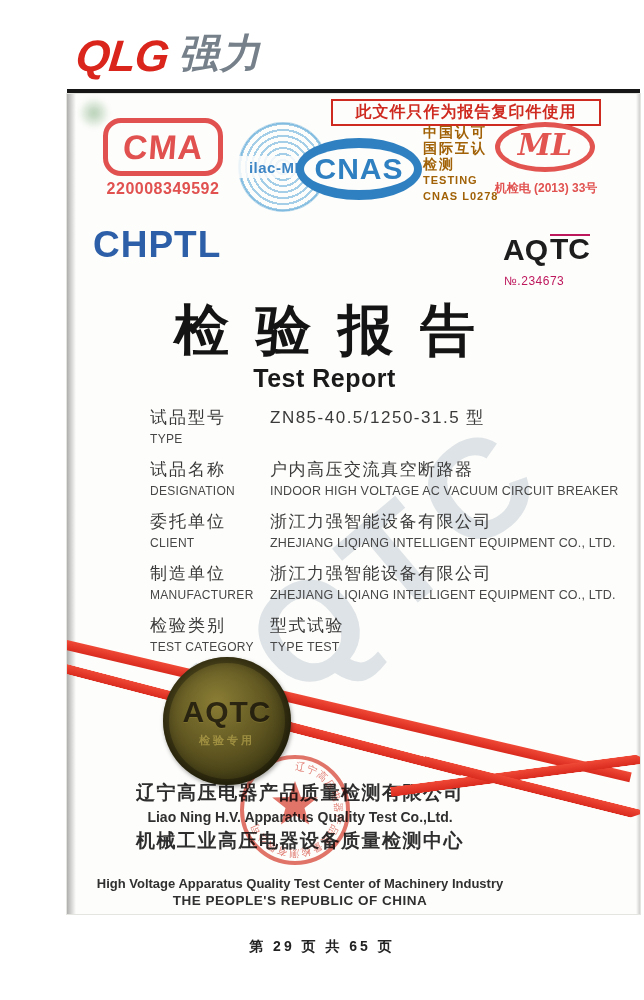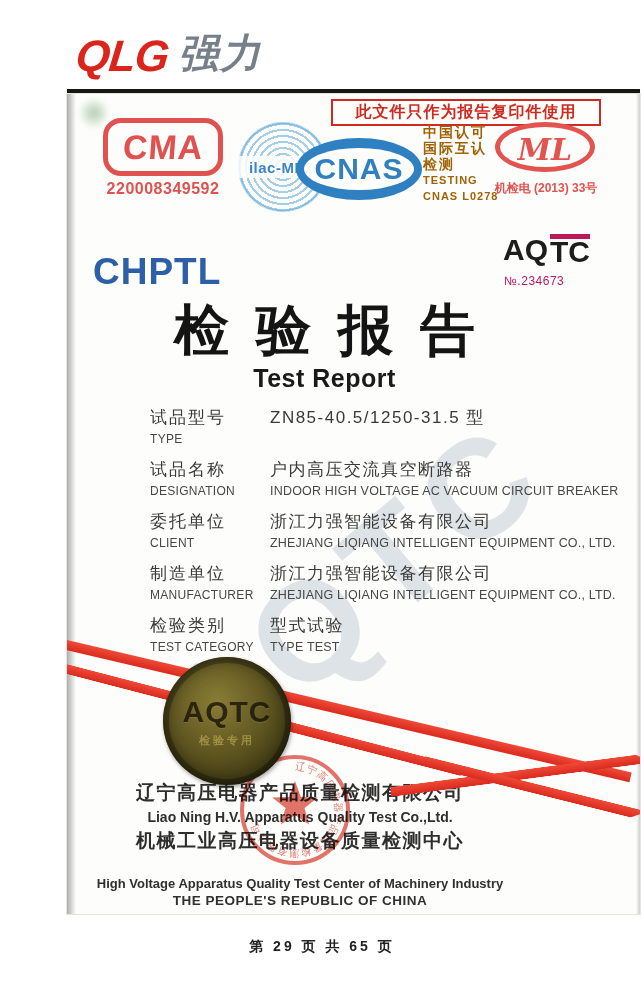--- a/index.html
+++ b/index.html
@@ -34,28 +34,28 @@
   .ilac-band span { color:#3f86c5; font-size:15px; font-weight:800; letter-spacing:.5px; }
 
   .cnas { position:absolute; left:229px; top:44px; width:126px; height:62px; border-radius:50%; background:#2f80c1; display:flex; align-items:center; justify-content:center; }
   .cnas-inner { position:absolute; left:8px; top:10px; width:110px; height:42px; border-radius:50%; background:#fdfdfb; }
   .cnas span { position:relative; color:#2f80c1; font-size:30px; font-weight:900; letter-spacing:1px; }
 
   .cnas-text { position:absolute; left:356px; top:30px; line-height:16px; color:#a16207; }
   .cnas-text .cn { font-size:14px; font-weight:700; letter-spacing:2px; }
   .cnas-text .en { font-size:11px; font-weight:800; letter-spacing:1px; }
 
-  .ml-oval { position:absolute; left:428px; top:28px; width:100px; height:50px; border:5px solid #e25450; border-radius:50%; display:flex; align-items:flex-end; justify-content:center; }
+  .ml-oval { position:absolute; left:428px; top:28px; width:100px; height:50px; border:5px solid #e25450; border-radius:50%; display:flex; align-items:flex-start; justify-content:center; }
   .ml-oval span { color:#e25450; font-size:30px; font-weight:900; font-style:italic; font-family:"DejaVu Serif", serif; }
   .ml-num { position:absolute; left:414px; top:86px; width:130px; text-align:center; color:#e0514f; font-size:12px; font-weight:700; }
 
   
-  .chptl { position:absolute; left:26px; top:130px; color:#2c5fa8; font-size:37px; font-weight:900; letter-spacing:1px;margin-top:27px; }
+  .chptl { position:absolute; left:26px; top:130px; color:#2c5fa8; font-size:37px; font-weight:900; letter-spacing:1px; }
   .aqtc-logo { position:absolute; left:436px; top:140px; color:#1d1d1d; font-size:30px; font-weight:900; letter-spacing:0; display:flex; align-items:flex-start; }
-  .aqtc-logo .tc { border-top:5px solid #be185d; margin-left:2px; line-height:26px; }
+  .aqtc-logo .tc { border-top:2px solid #be185d; margin-left:2px; line-height:26px; }
   .aqtc-logo .aq { line-height:31px; }
   .report-no { position:absolute; left:437px; top:180px; color:#be185d; font-size:12px; font-weight:500; letter-spacing:.5px; }
 
   
   .title-cn { position:absolute; left:0; top:200px; width:515px; text-align:center; color:#141414; font-size:55px; font-weight:900; letter-spacing:27px; text-indent:27px; white-space:nowrap; }
   .title-en { position:absolute; left:0; top:270px; width:515px; text-align:center; color:#1a1a1a; font-size:25px; font-weight:800; letter-spacing:.5px; }
 
   
   .watermark { position:absolute; left:60px; top:420px; width:450px; text-align:center; transform:rotate(-40deg); transform-origin:center; color:rgba(145,160,178,.28); font-size:140px; font-weight:900; letter-spacing:14px; pointer-events:none; z-index:1; }
 

